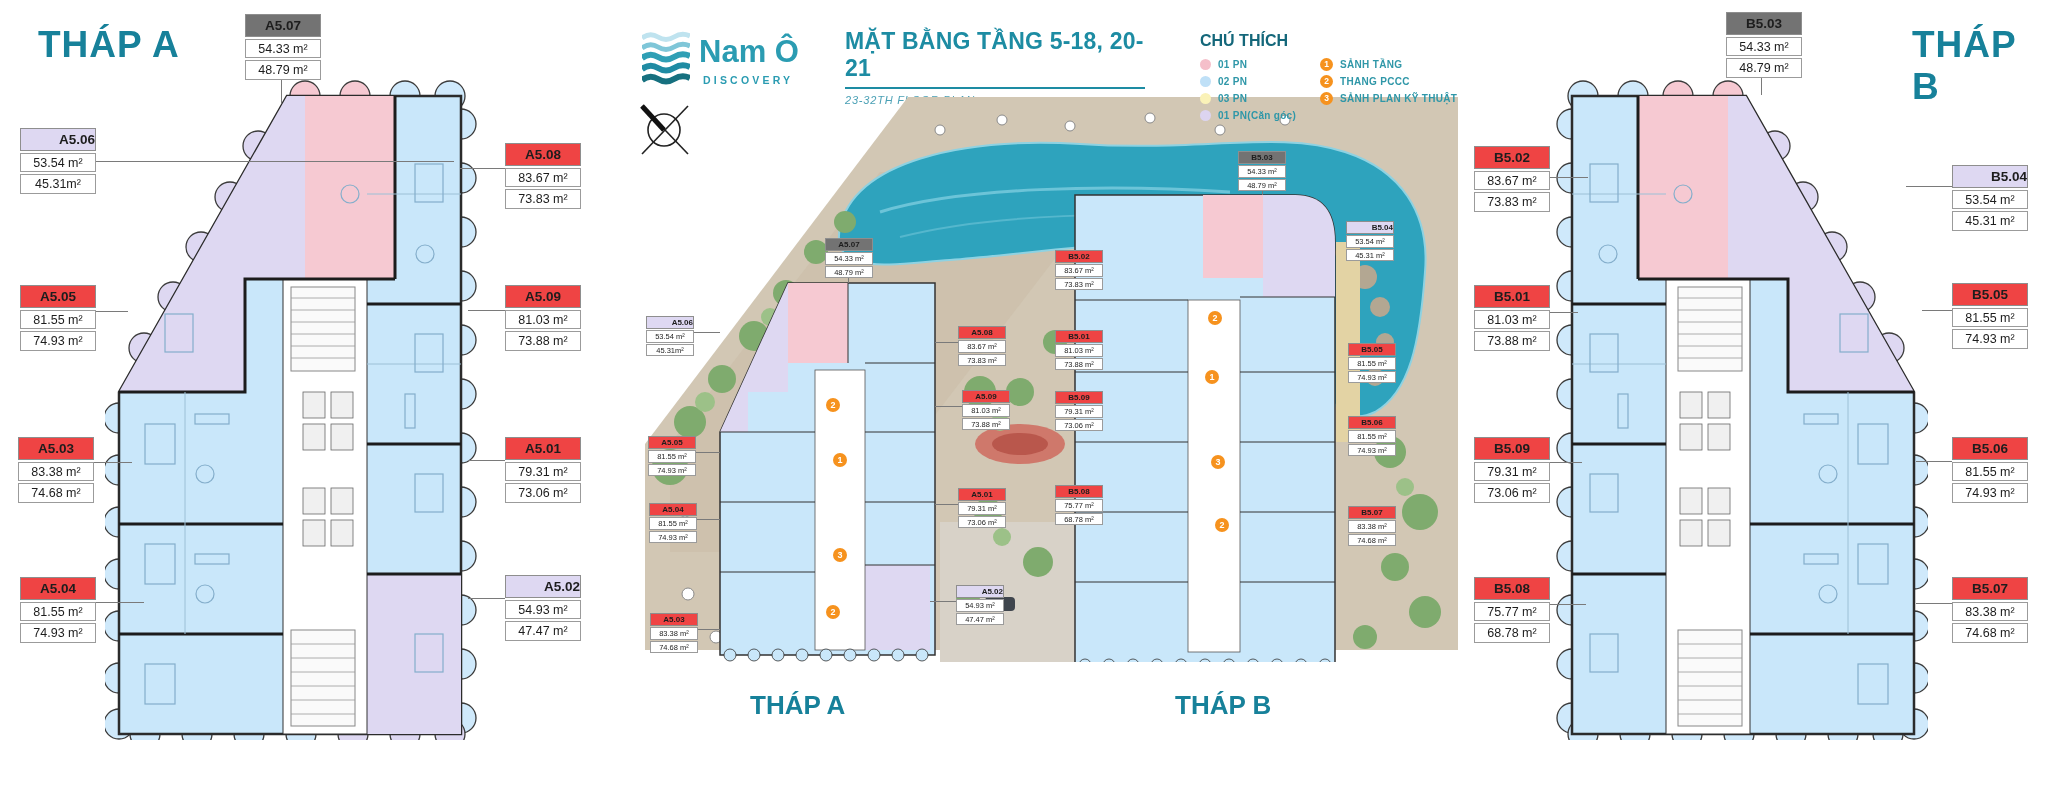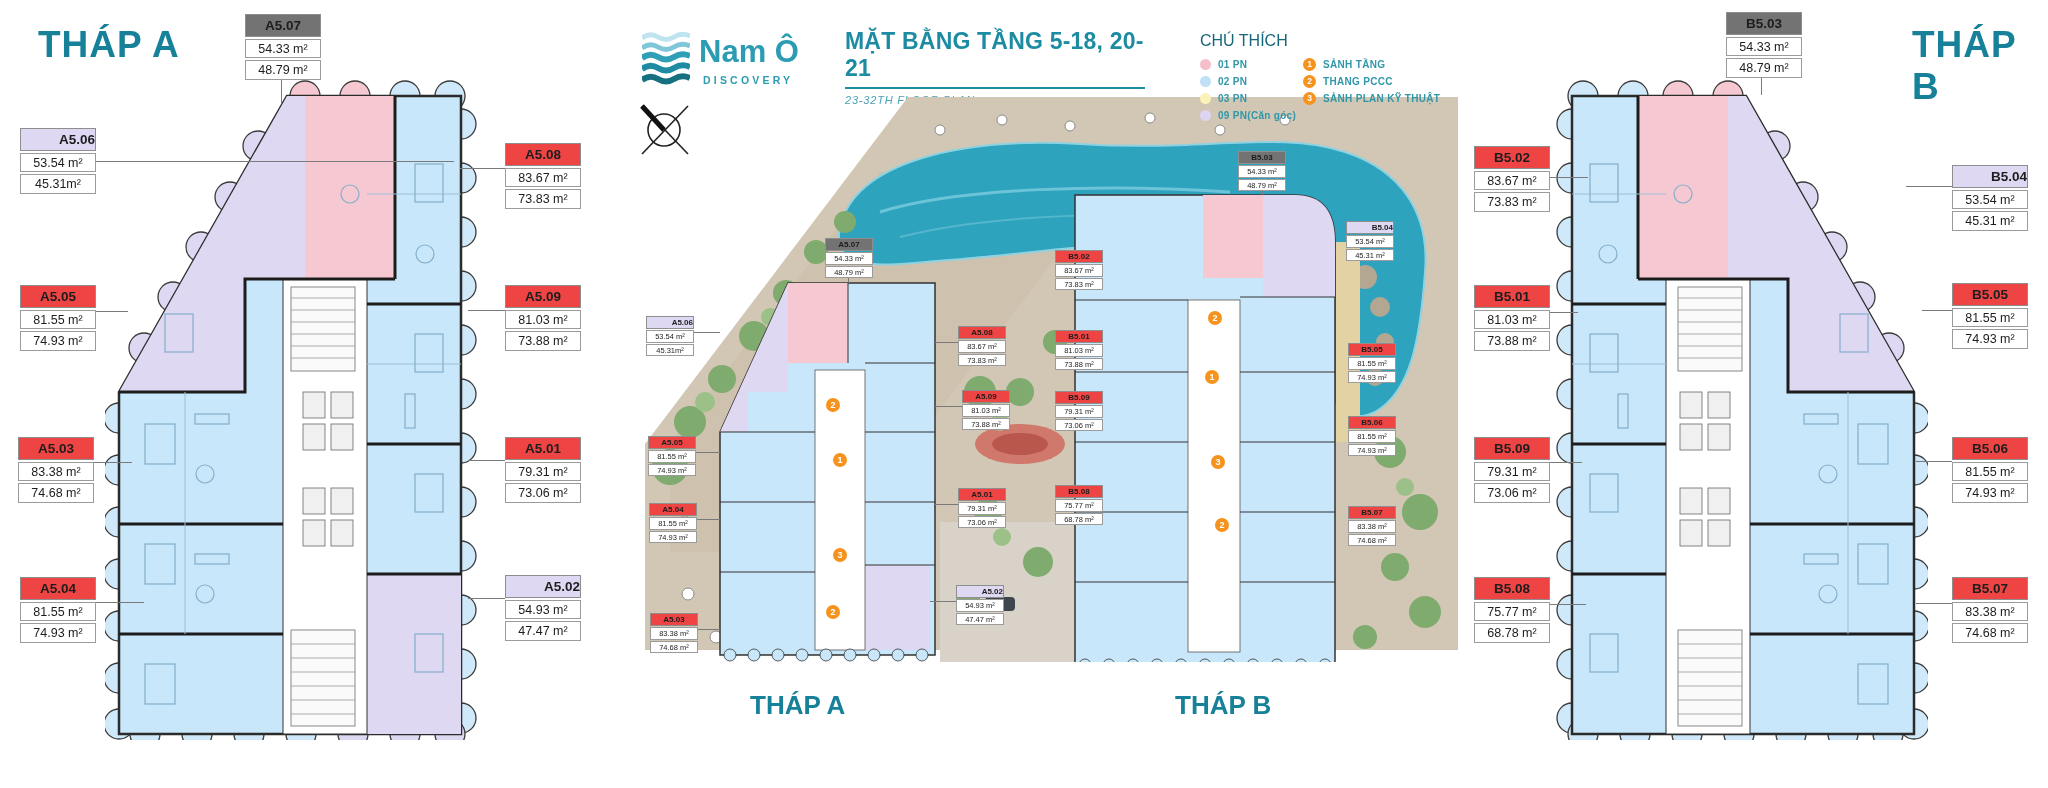--- a/index.html
+++ b/index.html
@@ -22,22 +22,22 @@
           font-weight:bold;text-align:center;line-height:14px;z-index:9;}
   
   .logo-name{position:absolute;left:699px;top:34px;font-size:31px;font-weight:600;color:#2b9cb2;}
   .logo-sub{position:absolute;left:703px;top:74px;font-size:10.5px;letter-spacing:3.2px;color:#2b9cb2;font-weight:bold;}
   .sheet-title{position:absolute;left:845px;top:28px;width:310px;}
   .sheet-title .t{font-size:23px;font-weight:bold;color:#1d8ca3;letter-spacing:0.2px;}
   .sheet-title .underline{height:2px;background:#1d8ca3;width:300px;margin-top:5px;}
   .sheet-title .s{font-size:11px;font-style:italic;color:#4aa0b5;margin-top:5px;letter-spacing:0.8px;}
   
   .legend{position:absolute;left:1200px;top:32px;z-index:6;}
-  .legend .lt{font-size:16px;font-weight:normal;color:#14677a;margin-bottom:6px;}
-  .legend .cols{display:flex;gap:7px;}
+  .legend .lt{font-size:16px;font-weight:bold;color:#14677a;margin-bottom:6px;}
+  .legend .cols{display:flex;gap:24px;}
   .lrow{display:flex;align-items:center;gap:7px;height:17px;}
   .dot{width:11px;height:11px;border-radius:50%;}
   .ncirc{width:13px;height:13px;border-radius:50%;color:#fff;font-size:8.5px;font-weight:bold;
          text-align:center;line-height:13px;}
   .llab{font-size:10px;color:#2f97a8;font-weight:bold;letter-spacing:0.3px;}
   .site-tower-label{position:absolute;font-size:26px;font-weight:bold;color:#17819a;z-index:9;}
   svg{display:block;}
 </style>
 </head>
 <body>
@@ -247,21 +247,21 @@
         <div class="lrow">
           <span class="dot" style="background: rgb(191, 224, 247);"></span>
           <span class="llab">02 PN</span>
         </div>
         <div class="lrow">
           <span class="dot" style="background: rgb(250, 242, 184);"></span>
           <span class="llab">03 PN</span>
         </div>
         <div class="lrow">
           <span class="dot" style="background: rgb(220, 212, 240);"></span>
-          <span class="llab">09 PN(Căn góc)</span>
+          <span class="llab">01 PN(Căn góc)</span>
         </div>
       </div>
       <div>
         <div class="lrow">
           <span class="ncirc" style="background: rgb(246, 146, 30);">1</span>
           <span class="llab">SẢNH TẦNG</span>
         </div>
         <div class="lrow">
           <span class="ncirc" style="background: rgb(246, 146, 30);">2</span>
           <span class="llab">THANG PCCC</span>

